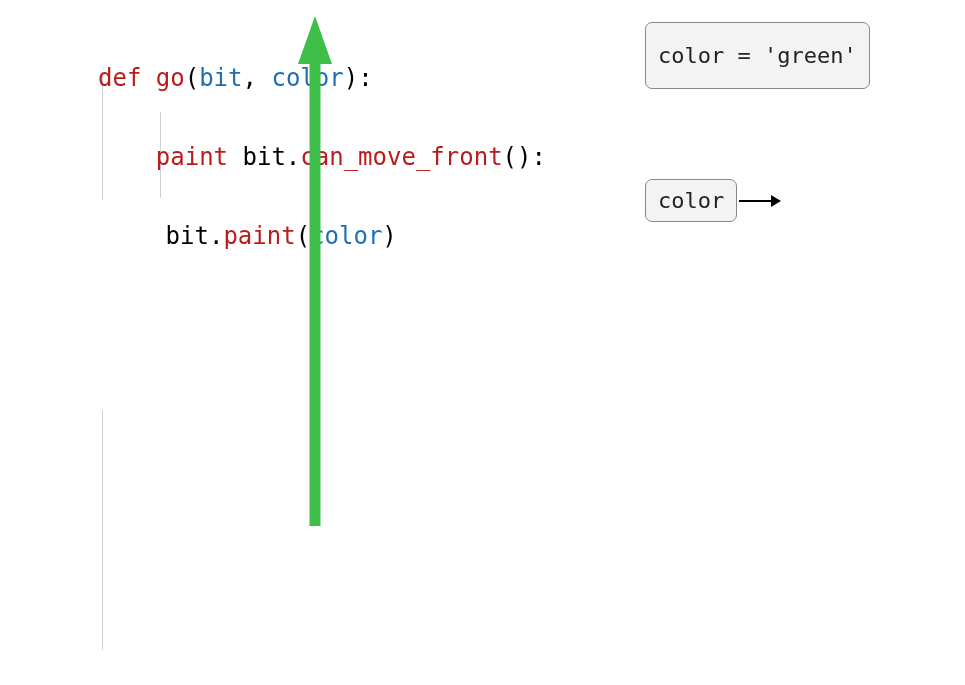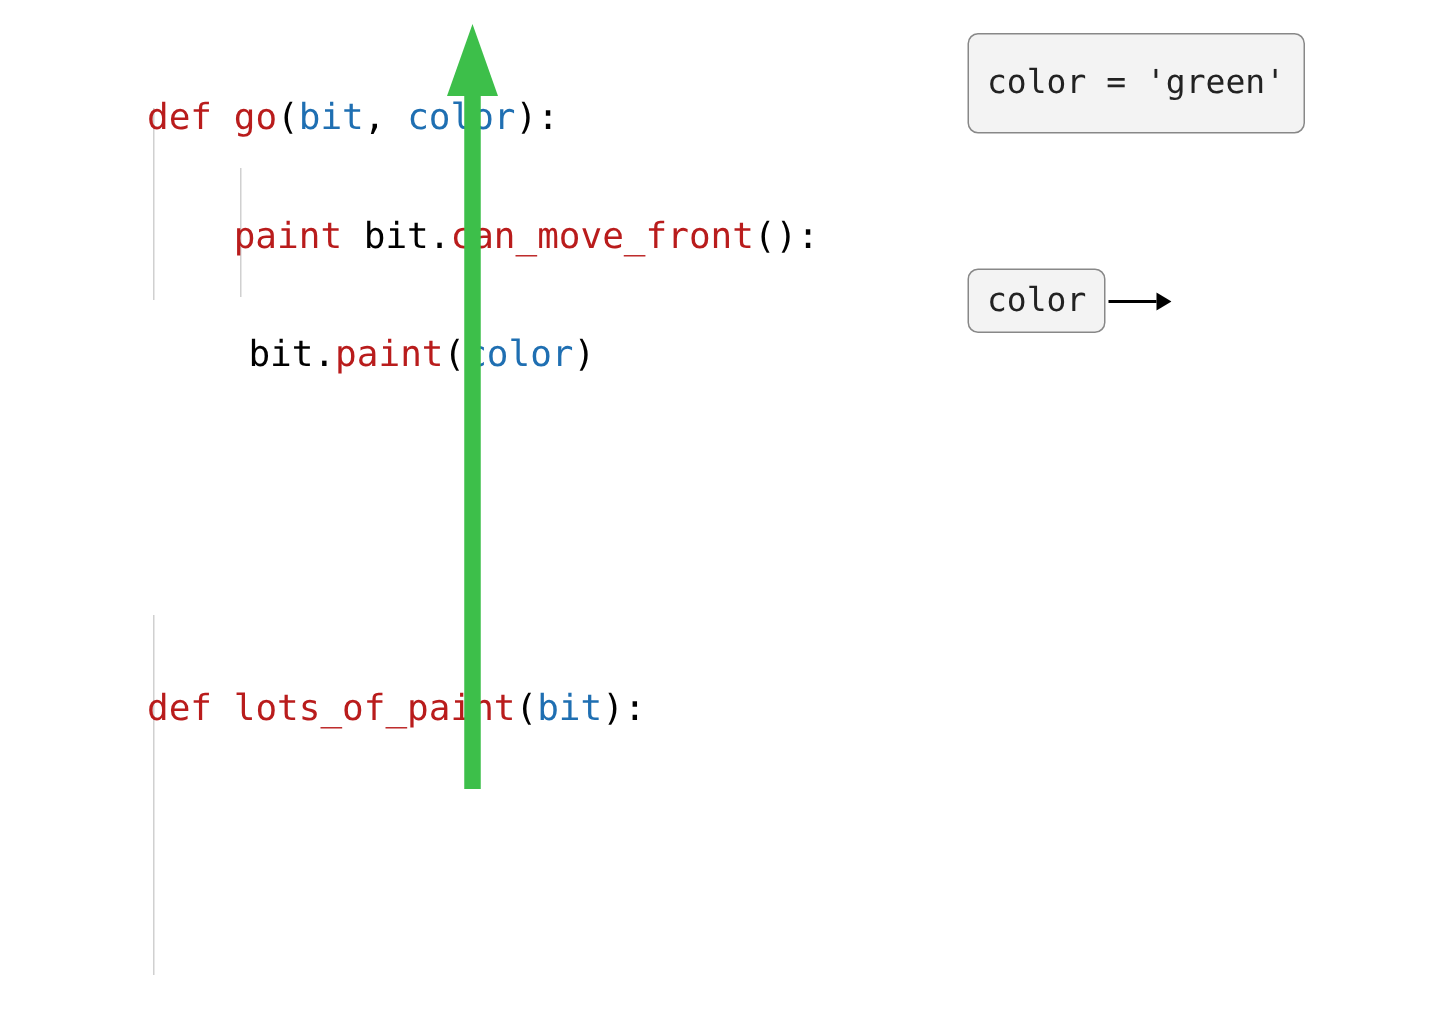--- a/index.html
+++ b/index.html
@@ -90,21 +90,20 @@
 <div class="guide" style="left:102px; top:72px; height:128px;"></div>
 <div class="guide" style="left:160px; top:112px; height:86px;"></div>
 <div class="guide" style="left:102px; top:410px; height:240px;"></div>
 
 <div class="code-area">
 <span class="line"><span class="kw">def</span> <span class="func">go</span><span class="punc">(</span><span class="param">bit</span><span class="punc">, </span><span class="param">color</span><span class="punc">):</span></span>
 <span class="line">    <span class="kw">paint</span> <span class="name">bit</span><span class="punc">.</span><span class="func">can_move_front</span><span class="punc">():</span></span>
 <span class="line">        <span class="name">bit</span><span class="punc">.</span><span class="func">paint</span><span class="punc">(</span><span class="param">color</span><span class="punc">)</span></span>
 <span class="line"> </span>
 <span class="line"> </span>
-<span class="line"><span class="kw">def</span> <span class="func">lots_of_paint</span><span class="punc">(</span><span class="param">bit</span><span class="punc">):</span></span>
 
 
 
 
 
 </div>
 
 <div class="boxes">
   <div class="topbox">color = 'green'</div>
   <div class="pair">

